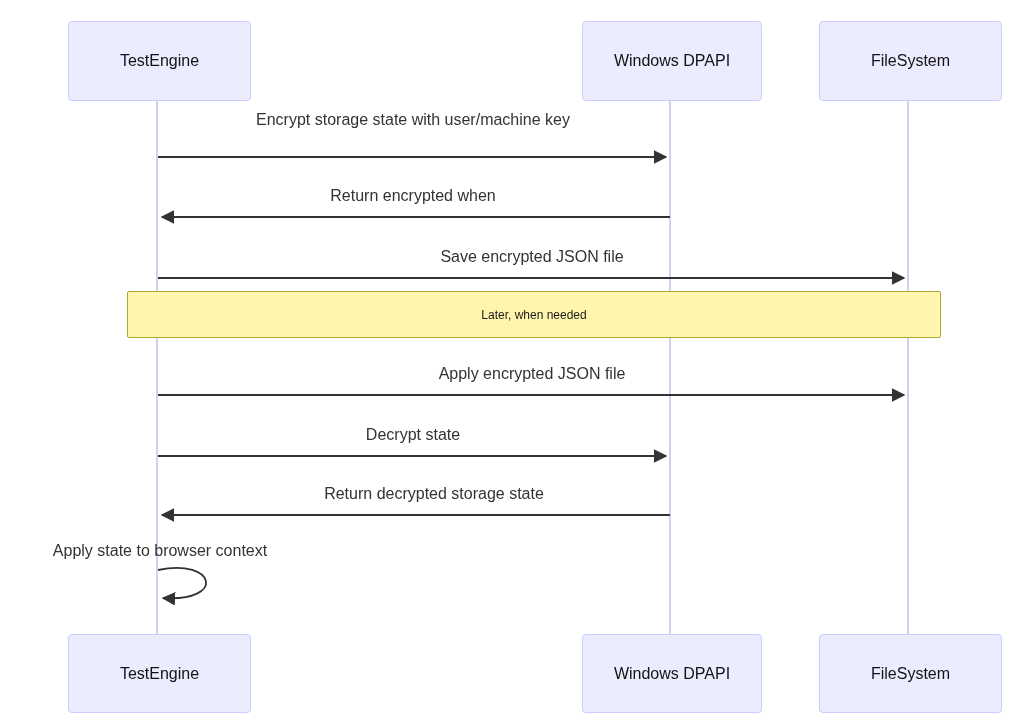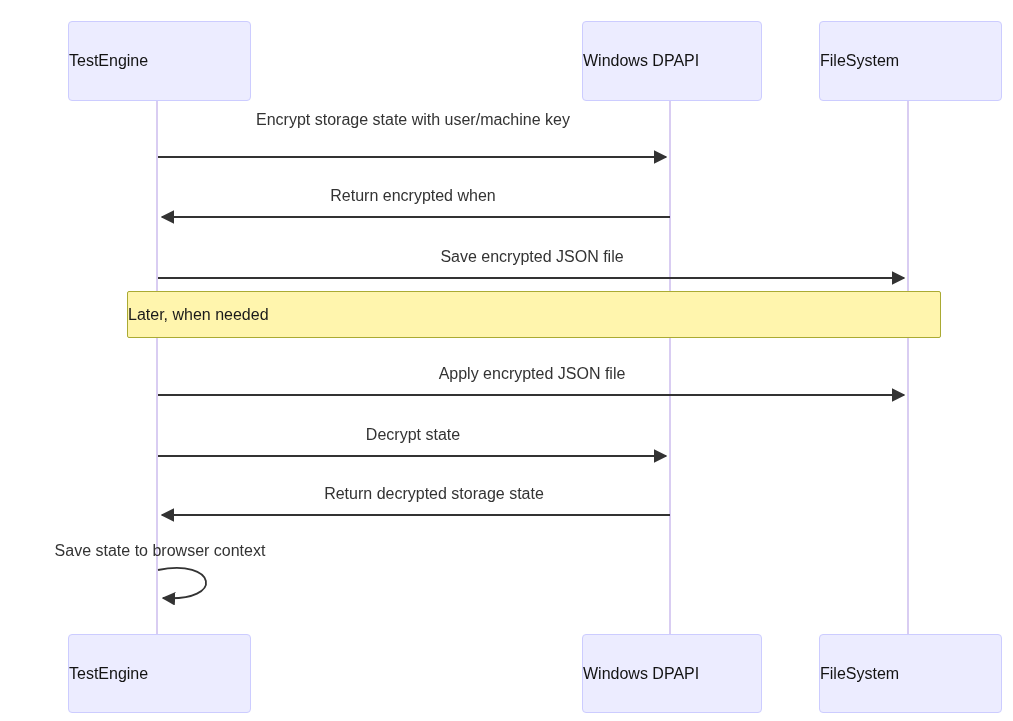--- a/index.html
+++ b/index.html
@@ -4,32 +4,32 @@
 <style>
   html,body{margin:0;padding:0;background:#ffffff;}
   .stage{
     position:relative;width:1013px;height:721px;background:#ffffff;
     font-family:"Liberation Sans",sans-serif;color:#333333;overflow:hidden;
   }
   .lifeline{position:absolute;width:2px;background:var(--lifeline,#d9cdf2);}
   .actor{
     position:absolute;background:var(--actor-fill,#ECECFF);
     border:1px solid var(--actor-border,#CCCCFF);border-radius:4px;
-    display:flex;align-items:center;
+    display:flex;align-items:center;justify-content:center;
     font-size:16px;color:#131313;
   }
   .msg-label{
     position:absolute;transform:translateX(-50%);
     font-size:16px;line-height:20px;white-space:nowrap;color:var(--text,#333333);
   }
   .note{
     position:absolute;background:var(--note-fill,#fff5ad);
     border:1px solid var(--note-border,#aaaa33);border-radius:2px;
-    display:flex;align-items:center;justify-content:flex-start;
-    font-size:16px;color:#1a1a1a;
+    display:flex;align-items:center;justify-content:center;
+    font-size:12px;color:#1a1a1a;
   }
   svg.arrows{position:absolute;left:0;top:0;pointer-events:none;}
   svg.arrows line{stroke:var(--arrow,#333333);stroke-width:1.8;}
   svg.arrows .loop{fill:none;stroke:var(--arrow,#333333);stroke-width:1.8;}
   svg.arrows .ah{fill:var(--arrow,#333333);}
 </style>
 </head>
 <body>
 
 <div class="stage">
@@ -72,19 +72,19 @@
     <line x1="670" y1="515" x2="162" y2="515" marker-end="url(#ah)"></line>
     <path class="loop" d="M 158 570 C 216 558, 226 602, 163 598" marker-end="url(#ah)"></path>
   </svg>
 
   <div class="msg-label" style="left:413px;top:110px">Encrypt storage state with user/machine key</div>
   <div class="msg-label" style="left:413px;top:186px">Return encrypted when</div>
   <div class="msg-label" style="left:532px;top:247px">Save encrypted JSON file</div>
   <div class="msg-label" style="left:532px;top:364px">Apply encrypted JSON file</div>
   <div class="msg-label" style="left:413px;top:425px">Decrypt state</div>
   <div class="msg-label" style="left:434px;top:484px">Return decrypted storage state</div>
-  <div class="msg-label" style="left:160px;top:541px">Save state to browser context</div>
+  <div class="msg-label" style="left:160px;top:541px">Apply state to browser context</div>
 
   <div class="note" style="left:127px;top:291px;width:812px;height:45px">
     <span>Later, when needed</span>
   </div>
 
 </div>
 
 </body></html>

